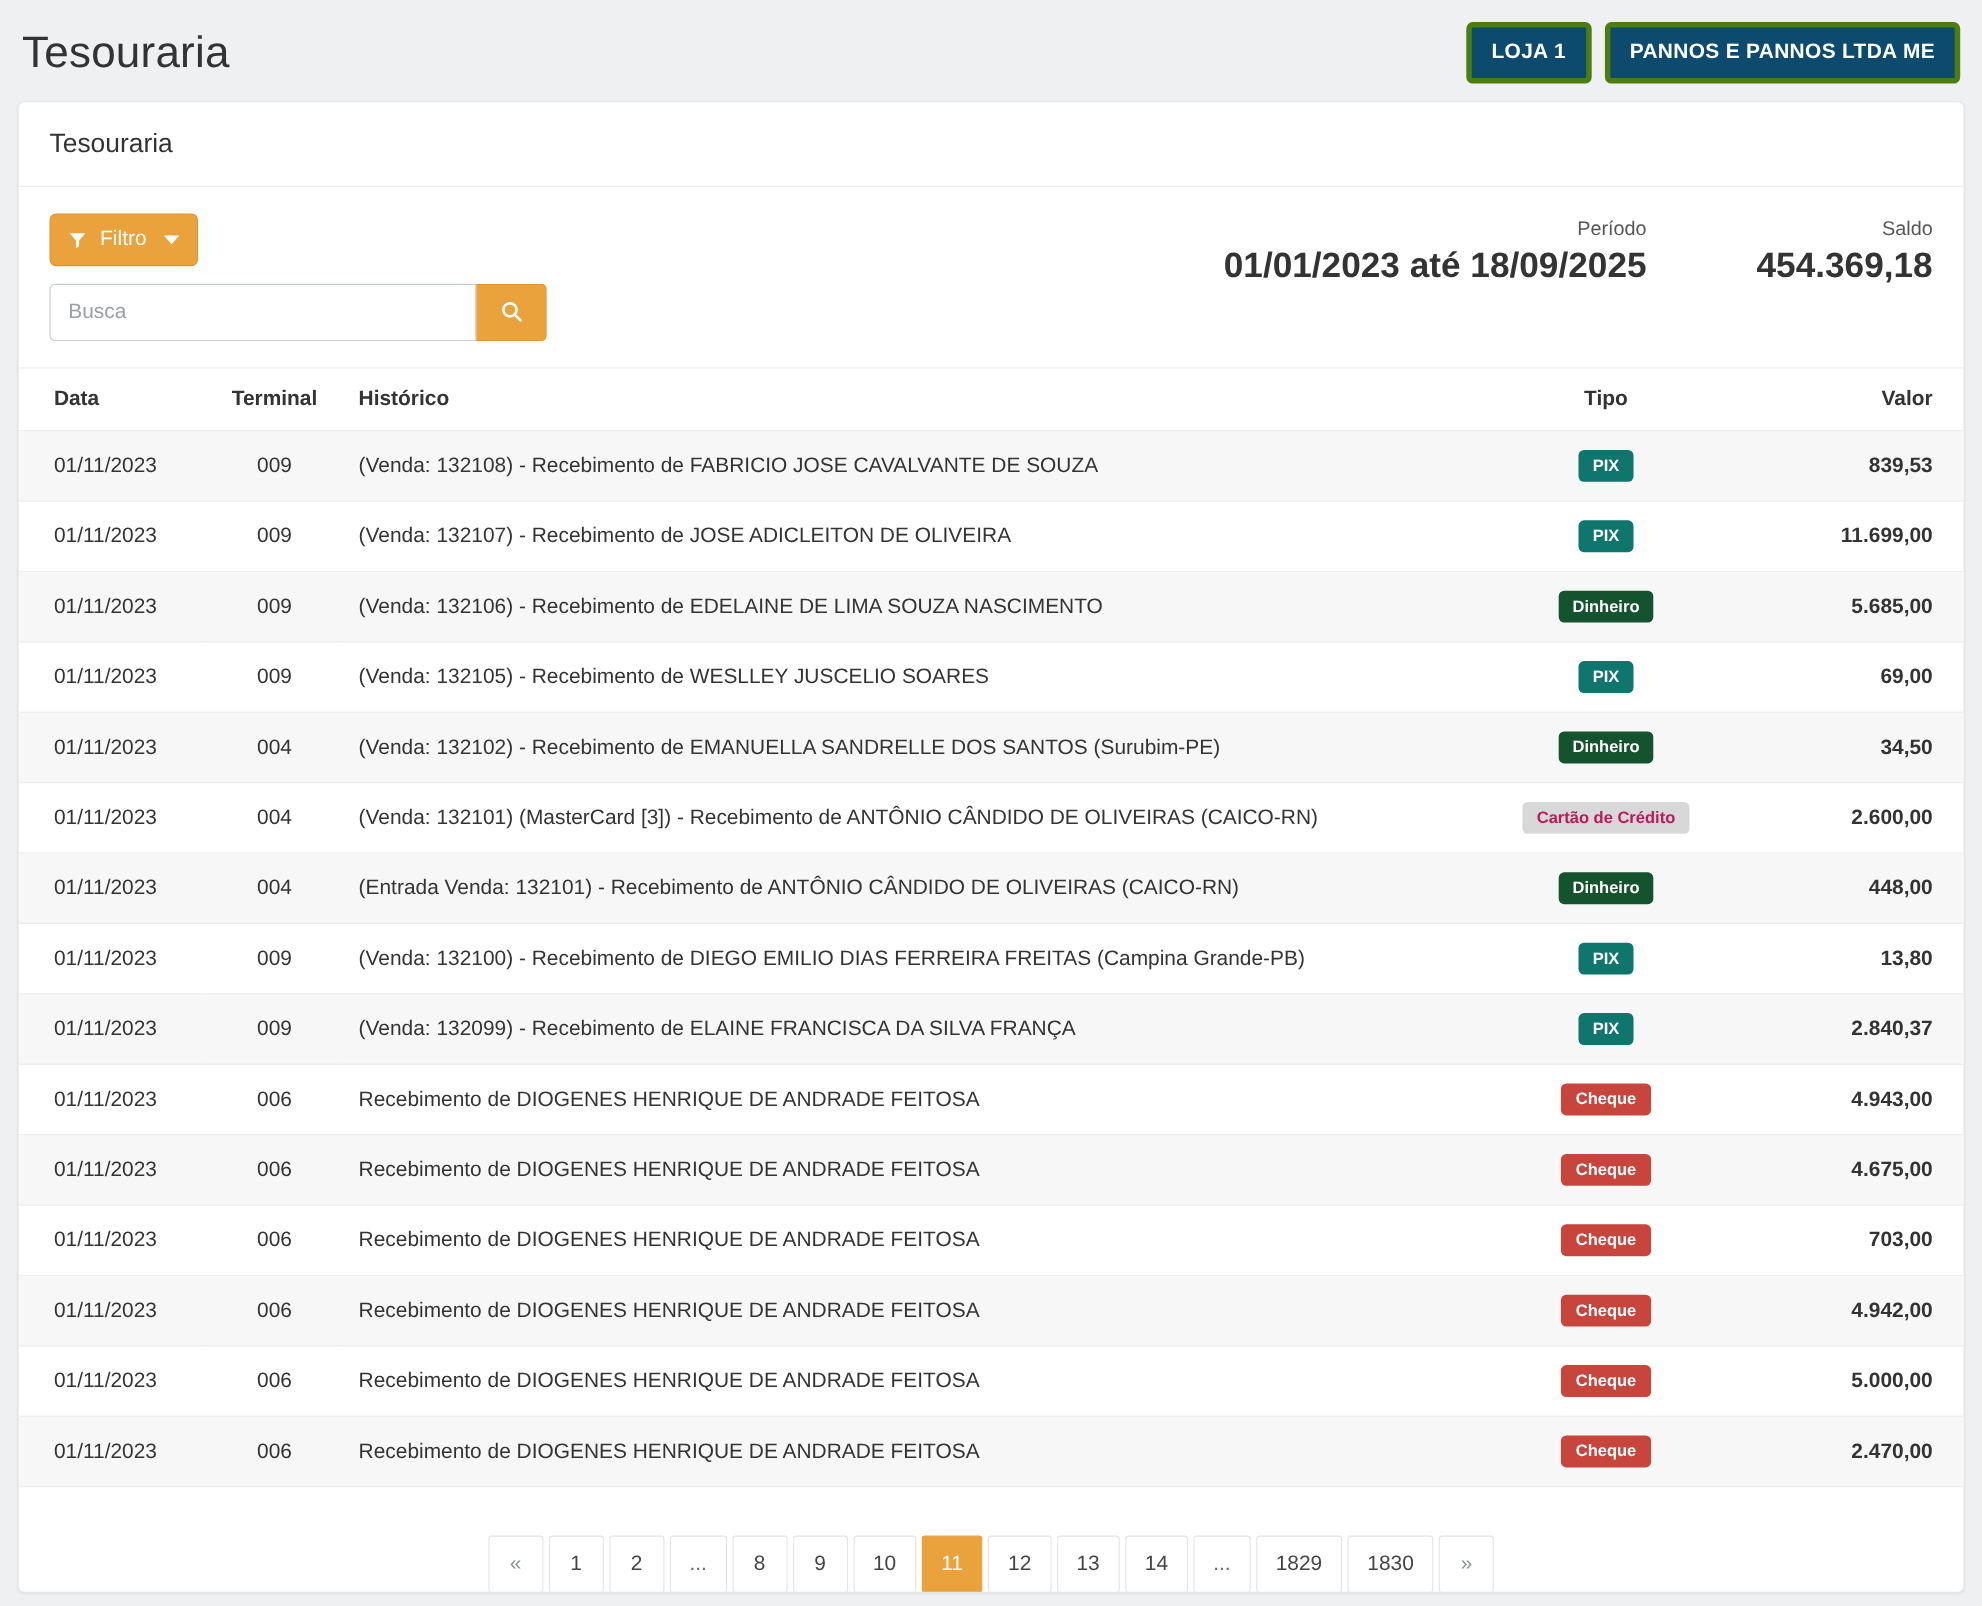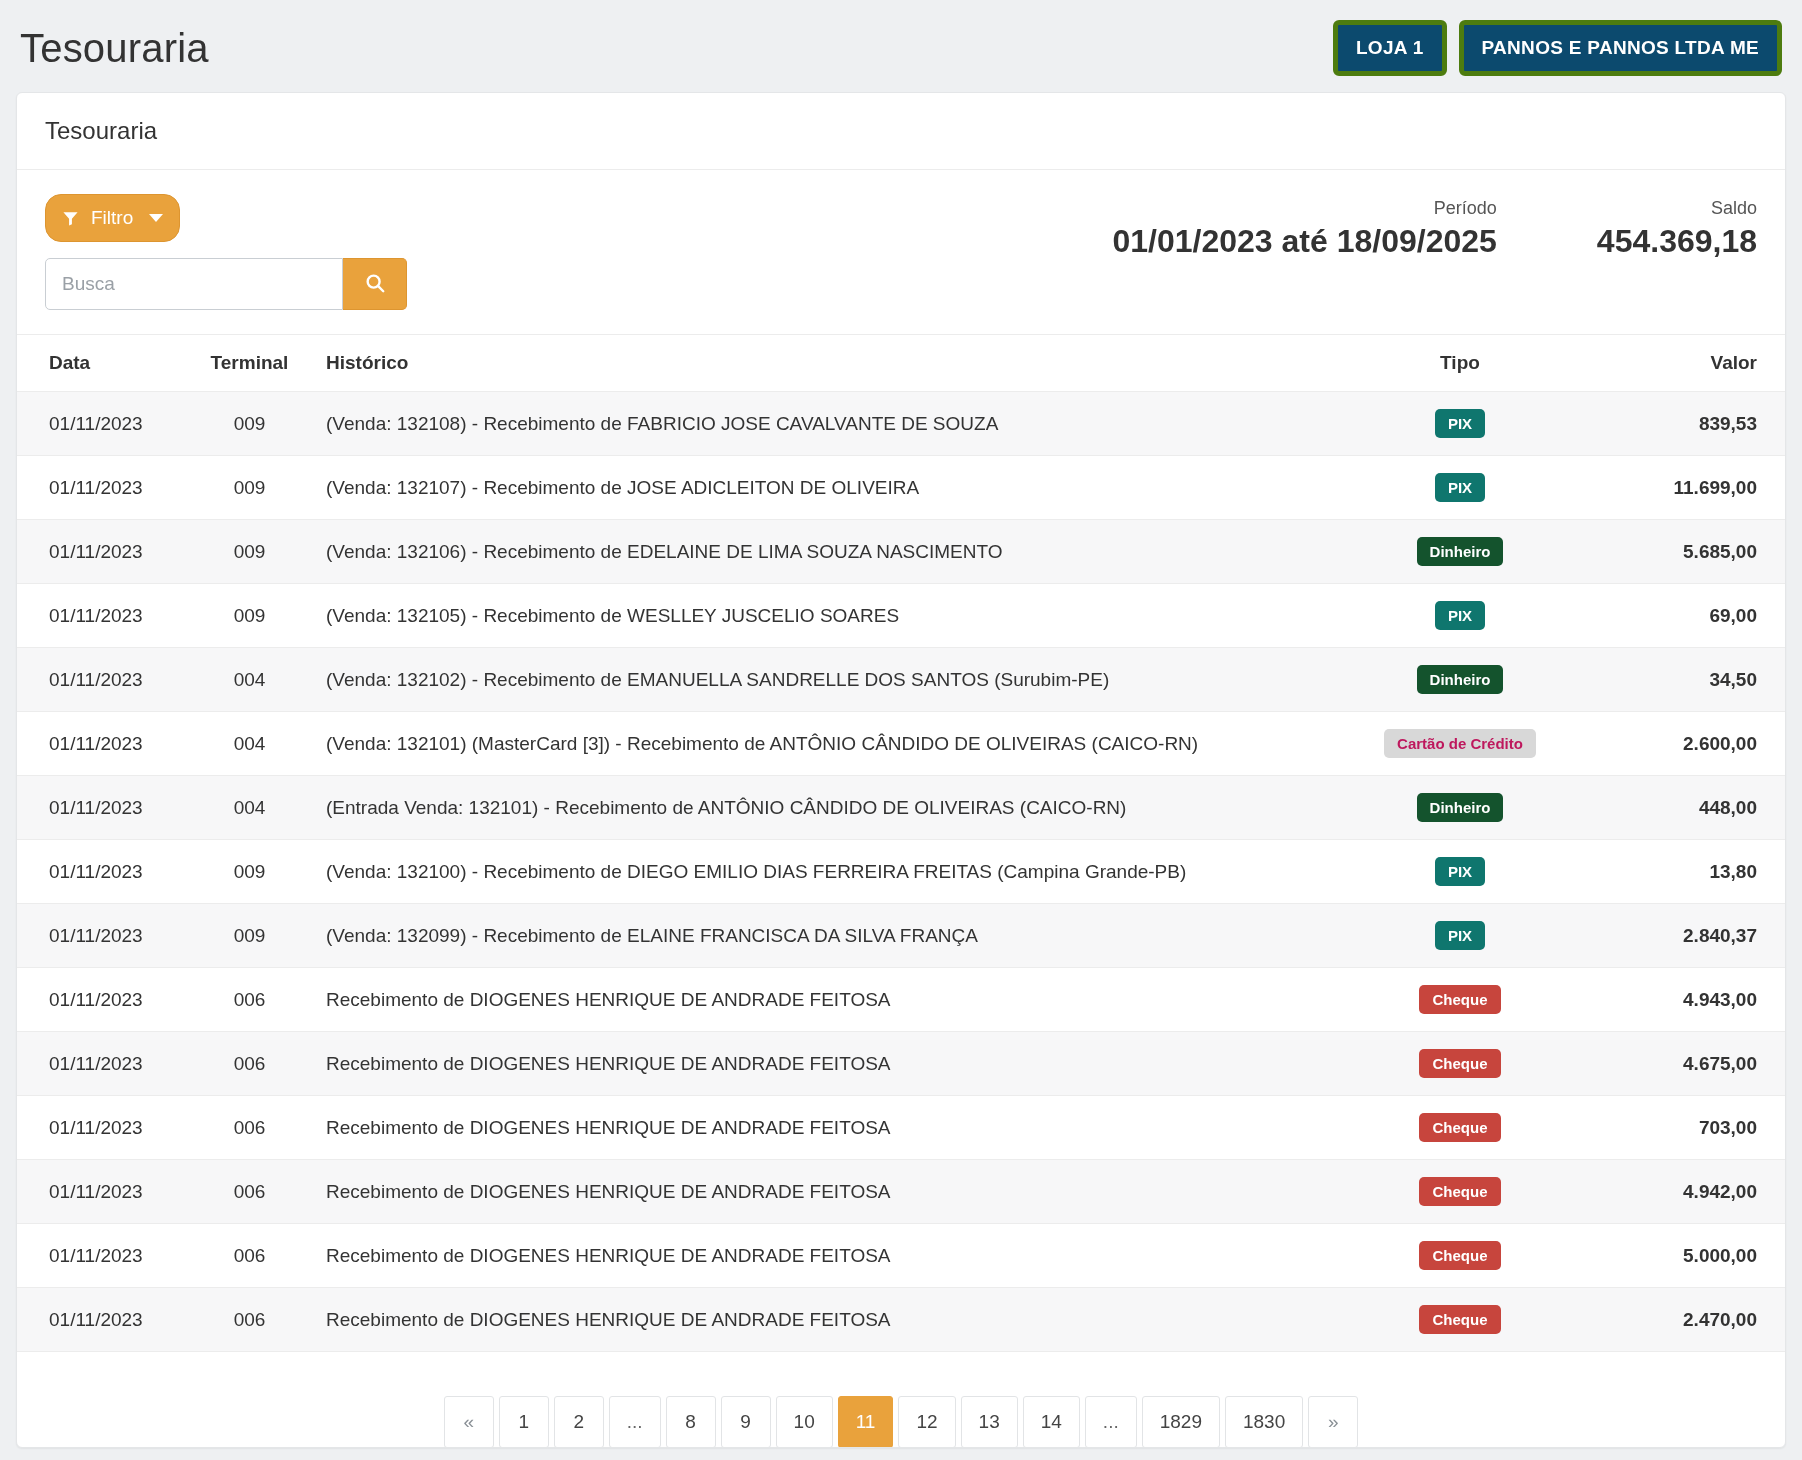--- a/index.html
+++ b/index.html
@@ -38,32 +38,32 @@
   }
 
   
   .toolbar {
     display: flex; justify-content: space-between; align-items: flex-start;
     padding: 24px 24px 10px 28px;
   }
   .filter-btn {
     display: inline-flex; align-items: center; gap: 12px;
     background: #e9a23c; color: #fff; border: 1px solid #dd9530;
-    font-size: 19px; font-weight: 400; padding: 12px 16px; border-radius: 16px;
+    font-size: 19px; font-weight: 400; padding: 12px 16px; border-radius: 6px;
     cursor: pointer; font-family: "Liberation Sans", sans-serif;
   }
   .filter-btn svg { display: block; }
   .caret {
     width: 0; height: 0; display: inline-block;
     border-left: 7px solid transparent; border-right: 7px solid transparent;
     border-top: 8px solid #fff; margin-left: 4px;
   }
   .search-row { display: flex; margin-top: 16px; }
   .search-input {
-    width: 298px; height: 52px; font-size: 19px; color: #333;
+    width: 388px; height: 52px; font-size: 19px; color: #333;
     border: 1px solid #c9ced3; border-radius: 5px 0 0 5px;
     padding: 0 16px; outline: none; font-family: "Liberation Sans", sans-serif;
   }
   .search-input::placeholder { color: #9aa0a6; }
   .search-btn {
     width: 64px; height: 52px; background: #e9a23c; border: 1px solid #dd9530;
     border-left: none; border-radius: 0 5px 5px 0; cursor: pointer;
     display: flex; align-items: center; justify-content: center;
   }
 

